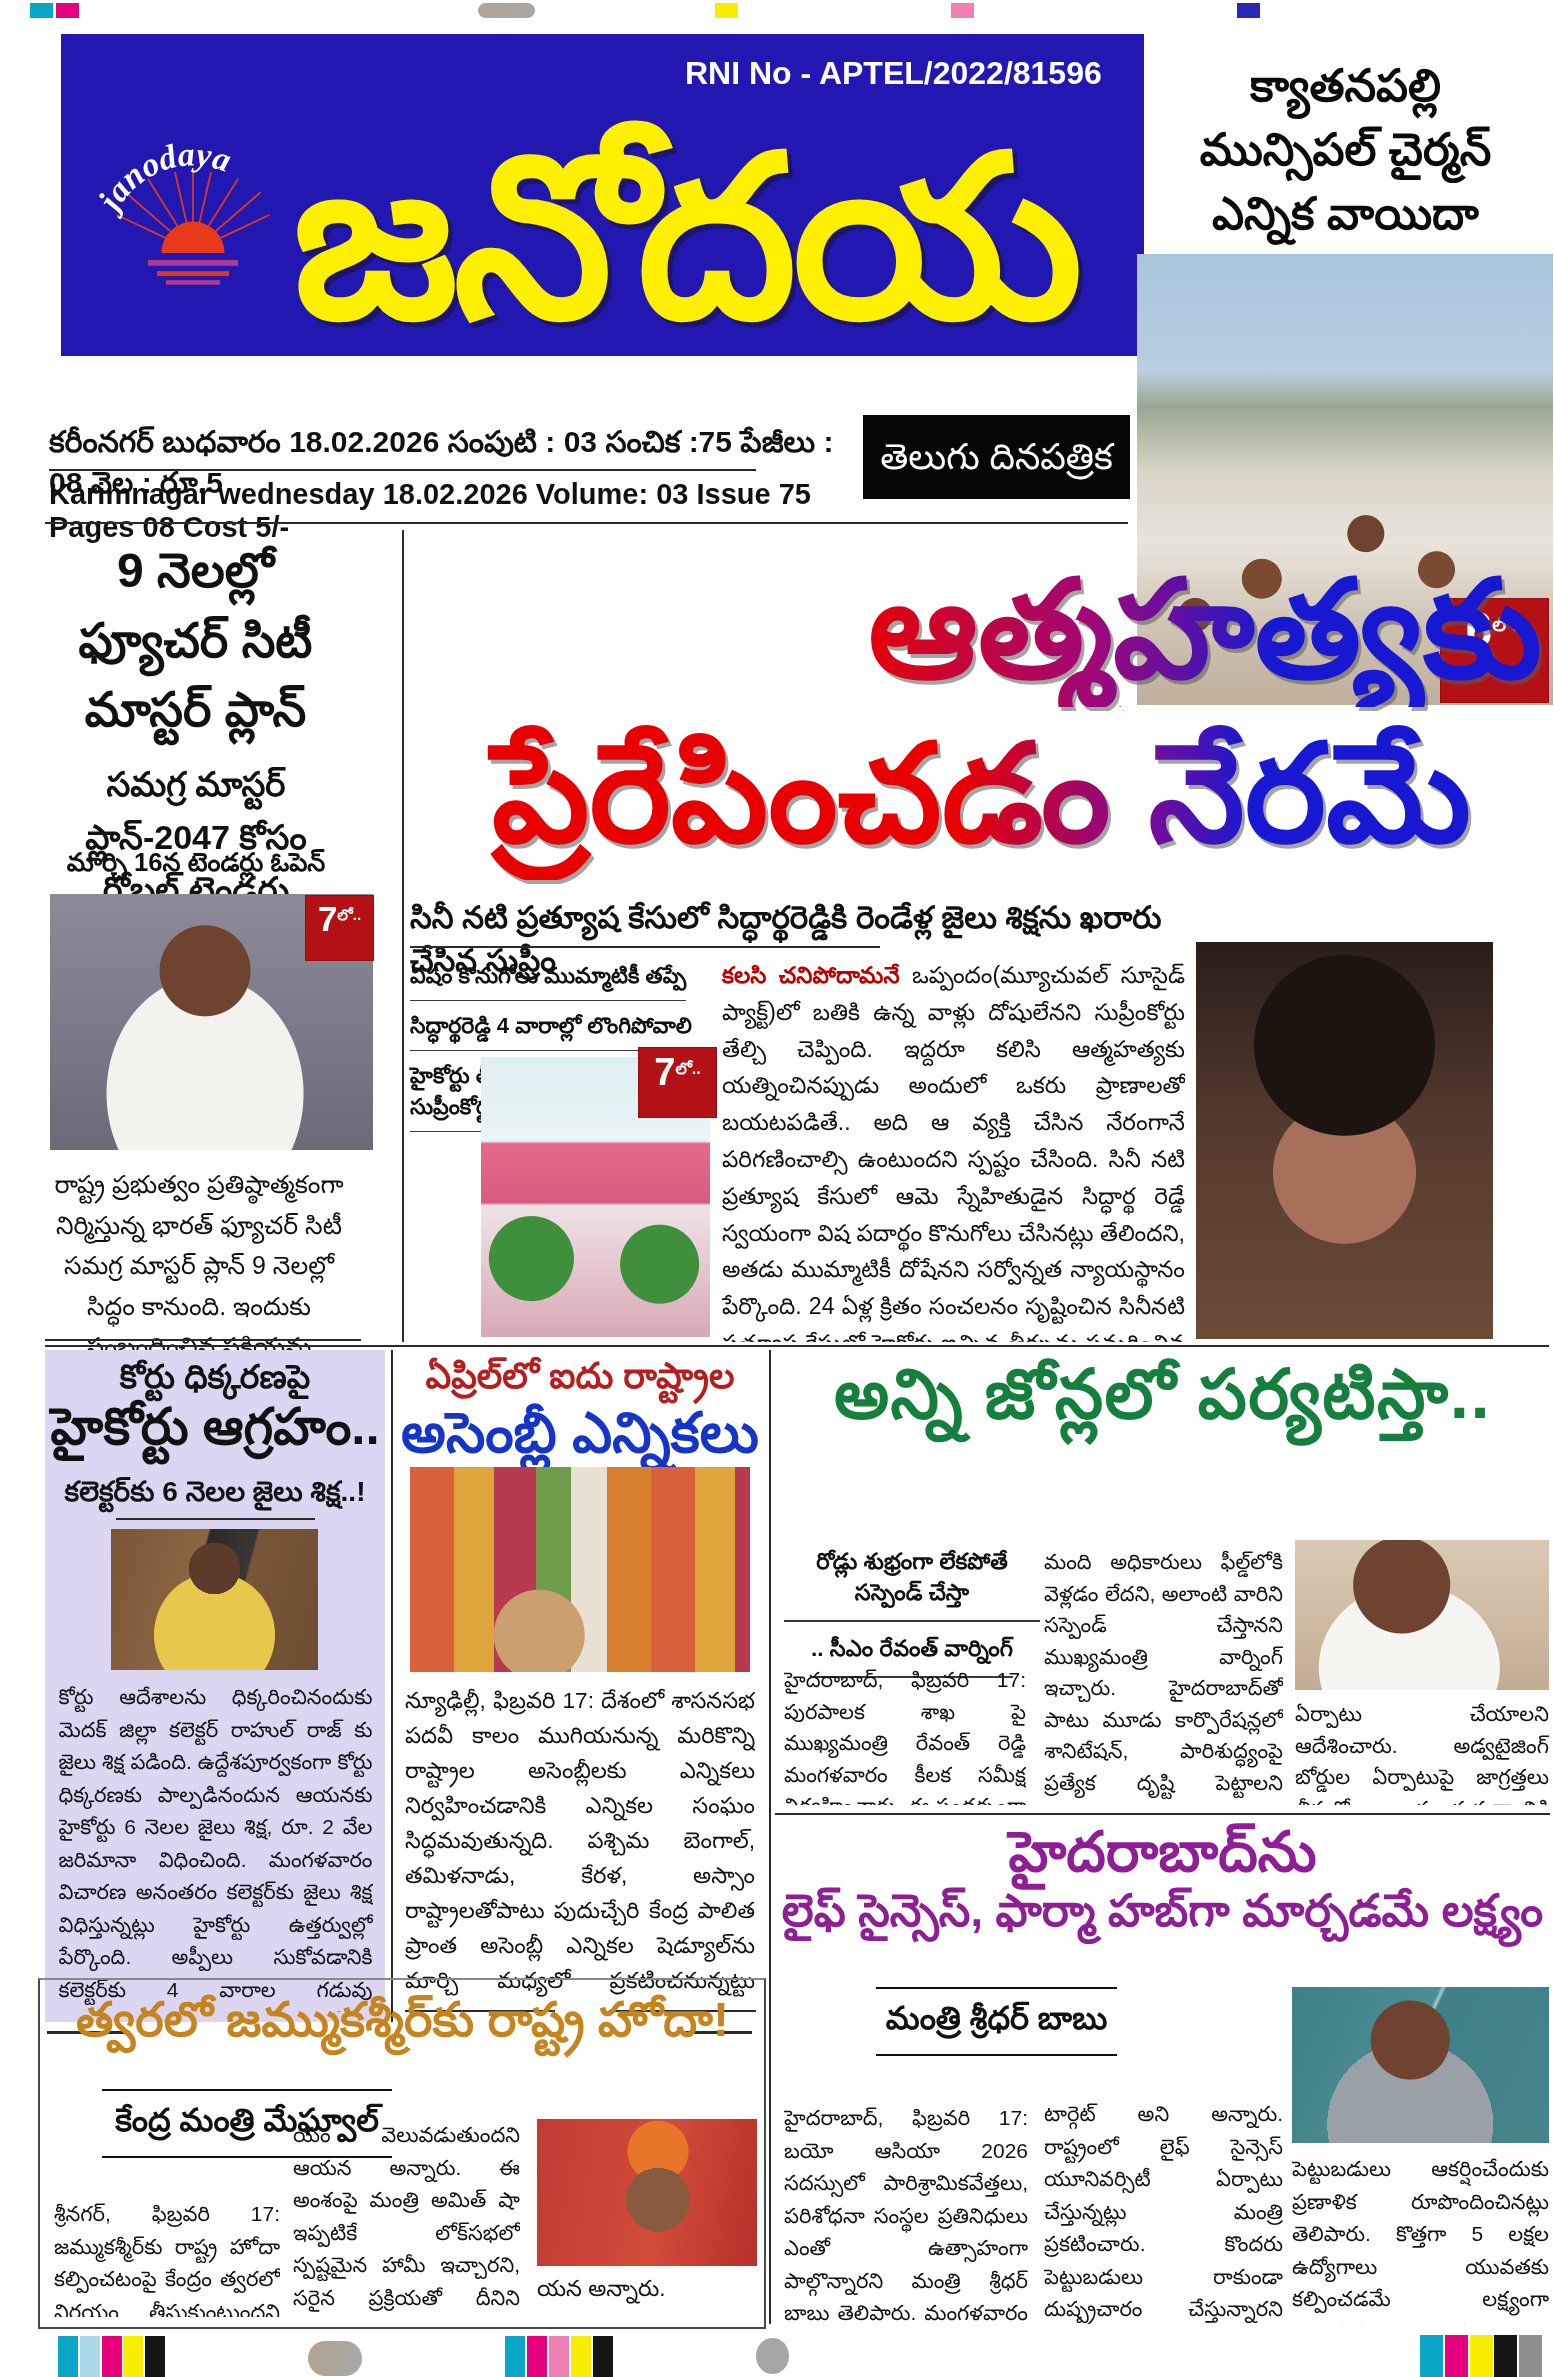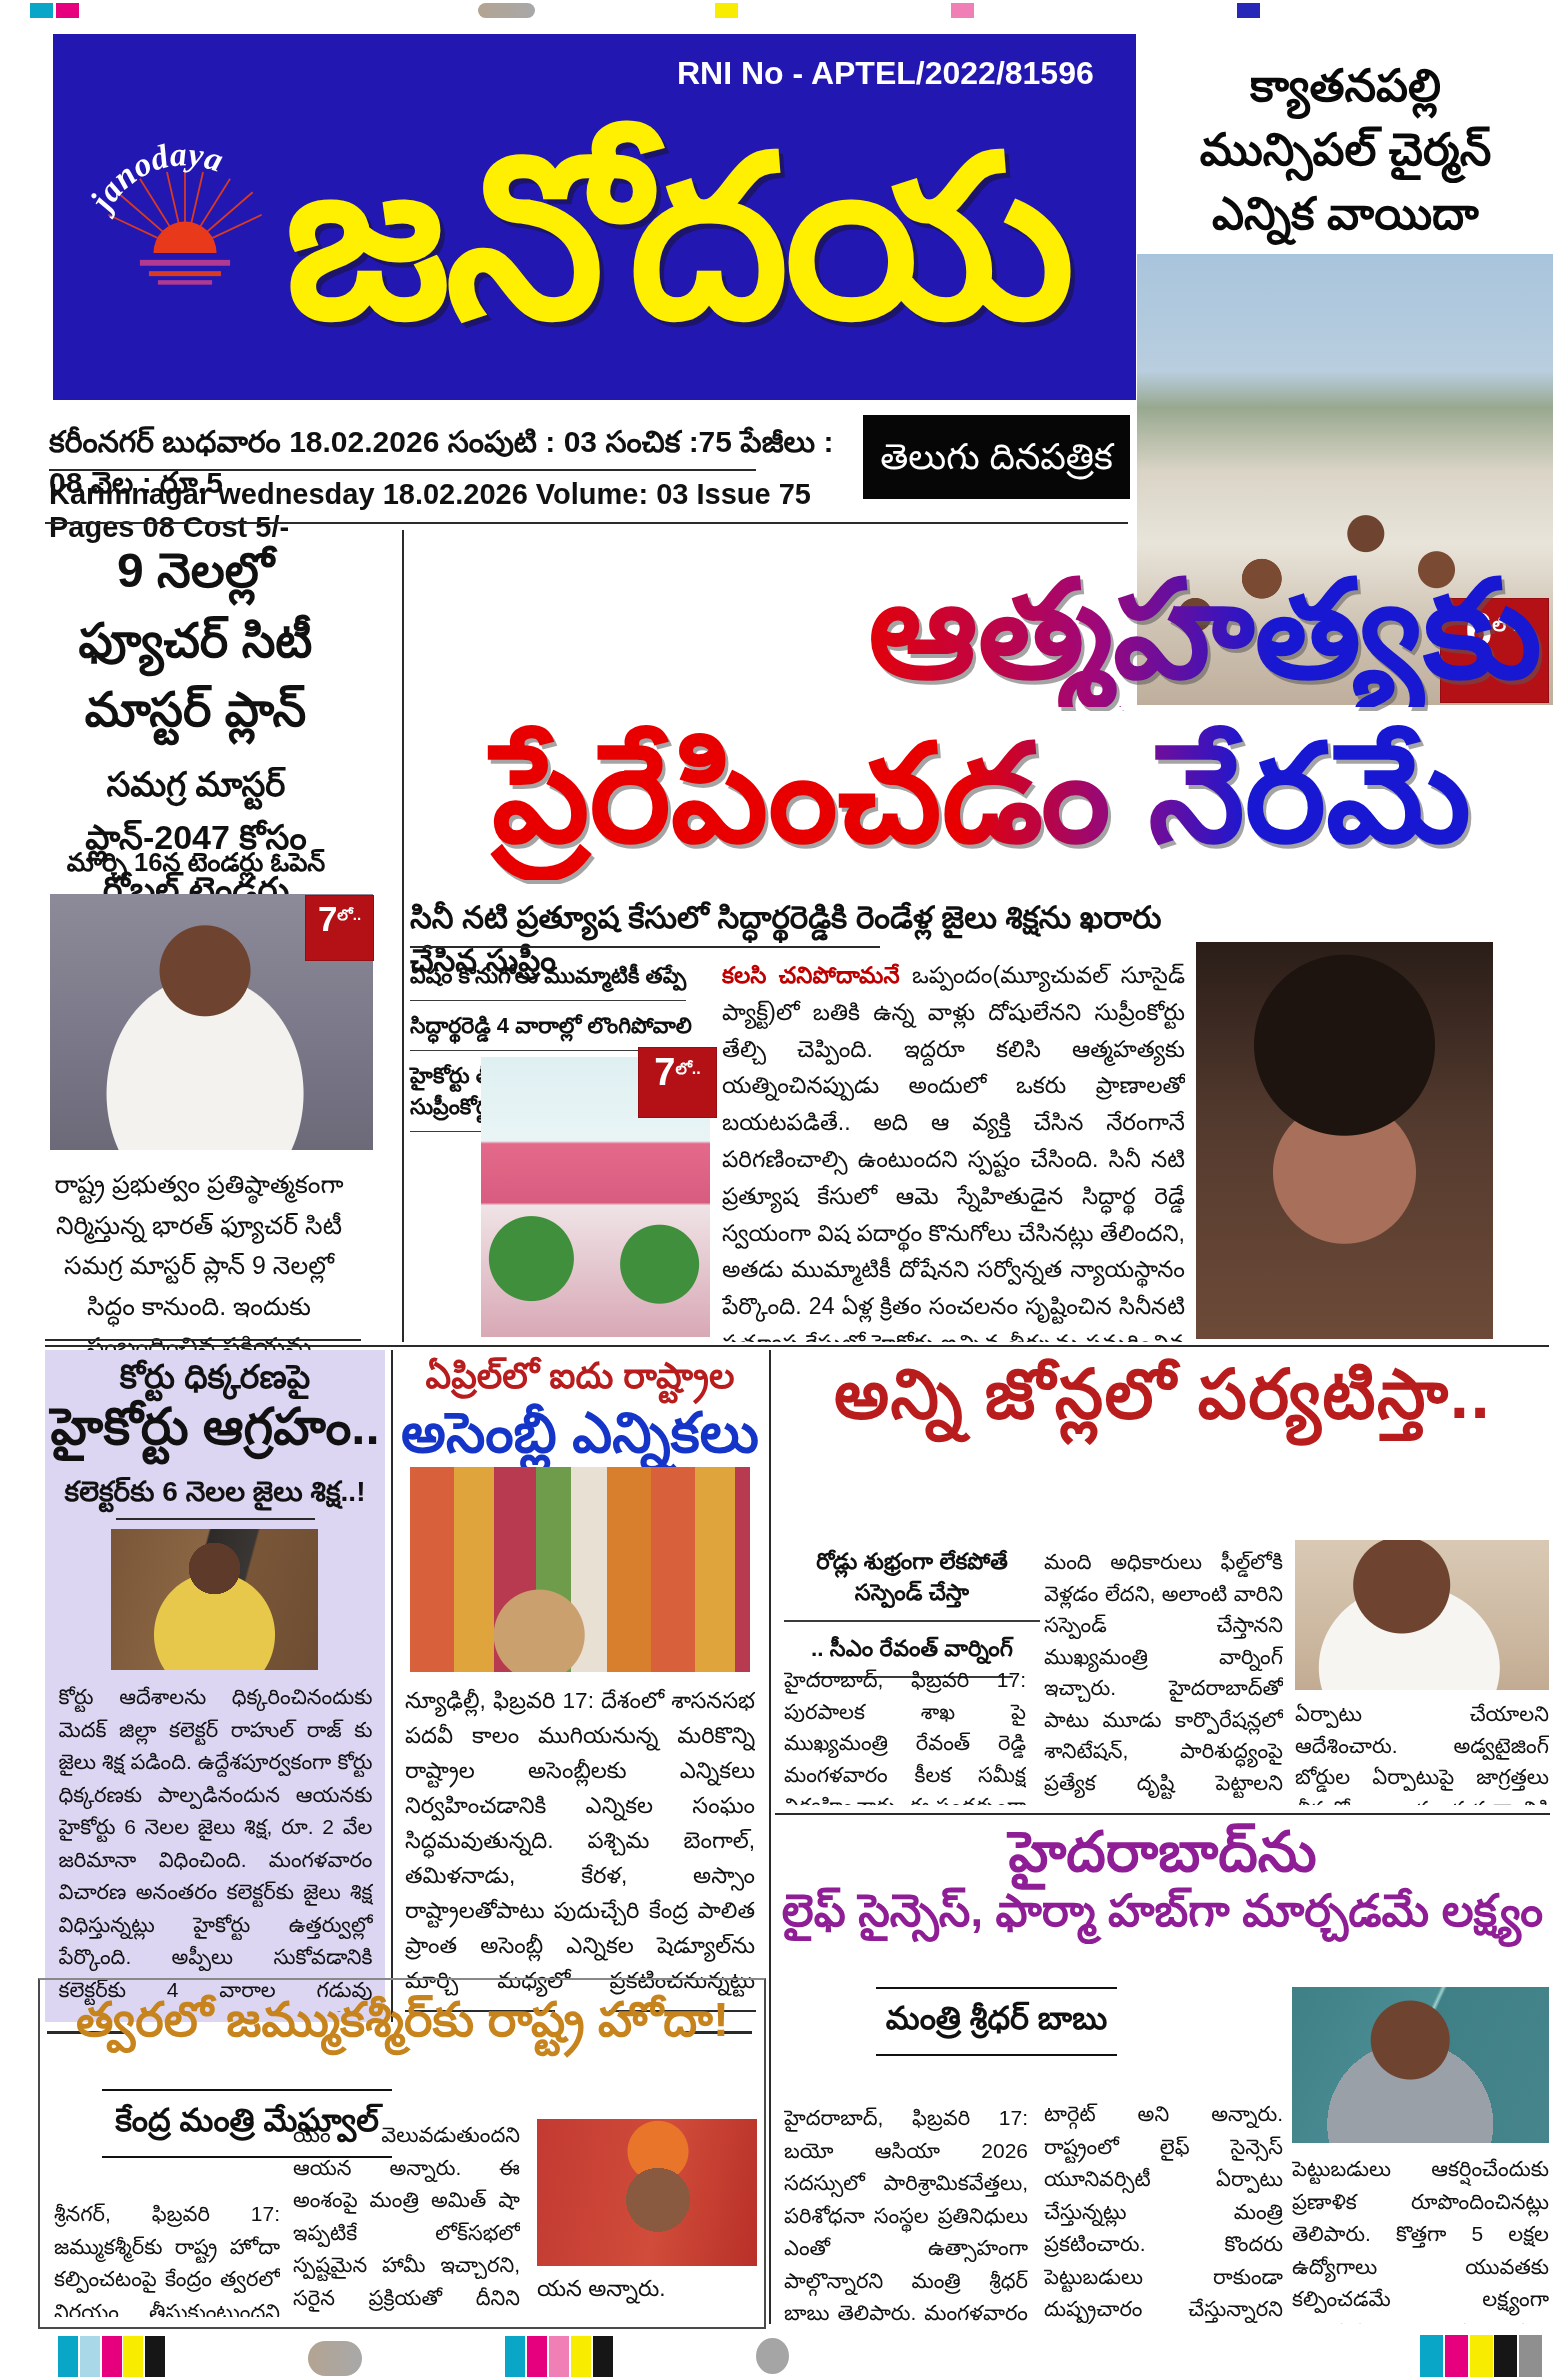--- a/index.html
+++ b/index.html
@@ -5,21 +5,21 @@
   html,body{margin:0;padding:0;background:#ffffff;}
   #page{position:relative;width:1555px;height:2377px;background:#fff;overflow:hidden;
         font-family:"Liberation Sans",sans-serif;color:#111;}
   .abs{position:absolute;}
   .b{font-weight:bold;}
   .ctr{text-align:center;}
   .jus{text-align:justify;}
   .clip{overflow:hidden;}
   .rule{position:absolute;background:#2a2a2a;}
   
-  #mast{left:53px;top:34px;width:1083px;height:366px;background:#2317b1;}
+  #mast{left:61px;top:34px;width:1083px;height:322px;background:#2317b1;}
   #mast-title{position:absolute;left:173px;top:53px;width:903px;height:301px;
     color:#ffef00;font-size:226px;font-weight:bold;line-height:301px;text-align:center;
     text-shadow:4.5px 4.5px 0 rgba(20,20,20,.45);letter-spacing:-4.5px;white-space:nowrap;}
   #rni{position:absolute;left:624px;top:21px;width:451px;color:#fff;font-size:32px;font-weight:bold;}
   
   .badge{position:absolute;background:#b41117;color:#fff;display:flex;align-items:flex-start;
          justify-content:center;line-height:1;box-shadow:0 0 0 0.8px #8d0d12 inset;}
   .badge .n{font-size:48px;font-weight:bold;margin-top:7.5px;}
   .badge .s{font-size:19.6px;font-weight:bold;margin-top:16.5px;}
   
@@ -189,21 +189,21 @@
   </div>
 
   <div class="rule" style="left:391px;top:1350px;width:1.5px;height:672px;"></div>
   <div class="abs ctr b" style="left:400px;top:1355px;width:360px;font-size:36px;color:#b91c1c;">ఏప్రిల్‌లో ఐదు రాష్ట్రాల</div>
   <div class="abs ctr b" style="left:400px;top:1400px;width:360px;font-size:56px;color:#1535c8;">అసెంబ్లీ ఎన్నికలు</div>
   <div class="ph ph-voters" style="left:410px;top:1467px;width:340px;height:205px;"></div>
   <div class="abs jus clip" style="left:405px;top:1683px;width:350px;height:316px;font-size:22.6px;line-height:1.55;">న్యూఢిల్లీ, ఫిబ్రవరి 17: దేశంలో శాసనసభ పదవీ కాలం ముగియనున్న మరికొన్ని రాష్ట్రాల అసెంబ్లీలకు ఎన్నికలు నిర్వహించడానికి ఎన్నికల సంఘం సిద్ధమవుతున్నది. పశ్చిమ బెంగాల్, తమిళనాడు, కేరళ, అస్సాం రాష్ట్రాలతోపాటు పుదుచ్చేరి కేంద్ర పాలిత ప్రాంత అసెంబ్లీ ఎన్నికల షెడ్యూల్‌ను మార్చి మధ్యలో ప్రకటించనున్నట్టు ఎన్నికల సంఘం అధికారులు మంగళవారం తెలిపారు. ఏప్రిల్‌లో ఎన్నికలు నిర్వహించనున్నట్టు చెప్పారు. ఈ ఐదు అసెంబ్లీల పదవీ కాలం మే, జూన్‌తో ముగుస్తున్నది. ఇప్పటికే ఆయా రాష్ట్రాల్లో ఎన్నికల సంఘం అధికారులు పర్యటించి ఎన్నికల సంసిద్ధతను అంచనా వేశారు. ప్రస్తుతం ఒక బృందం అస్సాంలో పర్యటిస్తున్నది.</div>
   <div class="rule" style="left:405px;top:2010px;width:150px;height:2.3px;"></div>
   <div class="rule" style="left:609px;top:2010px;width:147px;height:2.3px;"></div>
 
-  <div class="abs ctr b" style="left:775px;top:1355px;width:775px;font-size:69px;color:#b91c1c;letter-spacing:1.5px;text-align:center;">అన్ని  జోన్లలో  పర్యటిస్తా..</div>
+  <div class="abs ctr b" style="left:775px;top:1355px;width:775px;font-size:69px;color:#15803d;letter-spacing:1.5px;text-align:center;">అన్ని  జోన్లలో  పర్యటిస్తా..</div>
   <div class="abs b" style="left:784px;top:1549px;width:256px;font-size:22.6px;text-align:center;">
     <div class="ul-line" style="padding-bottom:9px;margin-bottom:13.5px;">రోడ్లు శుభ్రంగా లేకపోతే సస్పెండ్ చేస్తా</div>
     <div class="ul-line" style="padding-bottom:9px;">.. సీఎం రేవంత్ వార్నింగ్</div>
   </div>
   <div class="abs jus clip" style="left:784px;top:1664px;width:242px;height:141px;font-size:21px;line-height:1.5;">హైదరాబాద్, ఫిబ్రవరి 17: పురపాలక శాఖ పై ముఖ్యమంత్రి రేవంత్ రెడ్డి మంగళవారం కీలక సమీక్ష నిర్వహించారు. ఈ సందర్భంగా మున్సిపల్ అధికారులు, కమిషనర్లు, సిబ్బందిపై సీఎం సీరియస్ అయ్యారు. త్వరలోనే ప్రతి జోన్‌లో ప్రతి వ్యక్తి గ్రామం పర్యటించి పరిశీలన చేస్తానని స్పష్టం చేశారు. రోడ్లు శుభ్రంగా ఉంచేలా చర్యలు తీసుకోవాలని హెచ్చరించారు. కమిషనర్లు, అధికారులు నిత్యం ఫీల్డ్‌లో ఉండాలని, రోజూ సమస్యలను పరిష్కరించాలని ఆదేశించారు. చాలా</div>
   <div class="abs jus clip" style="left:1044px;top:1546px;width:239px;height:259px;font-size:21px;line-height:1.5;">మంది అధికారులు ఫీల్డ్‌లోకి వెళ్లడం లేదని, అలాంటి వారిని సస్పెండ్ చేస్తానని ముఖ్యమంత్రి వార్నింగ్ ఇచ్చారు. హైదరాబాద్‌తో పాటు మూడు కార్పొరేషన్లలో శానిటేషన్, పారిశుద్ధ్యంపై ప్రత్యేక దృష్టి పెట్టాలని సూచించారు. నూతనంగా ఎన్నికైన మేయర్లు, డిప్యూటీ మేయర్లు, మున్సిపల్ చైర్మన్లు, వైస్ చైర్మన్లకు ఒకరోజు కార్యక్రమం నిర్వహించాలని సీఎం రెడ్డి పేర్కొన్నారు. నగరంలో స్మార్ట్ ఏర్పాటు పైన అధ్యయనం చేయాలన్నారు. ట్రాఫిక్ బాగా ఉన్న చోట ప్రధానంలో స్కై వాక్ బ్రిడ్జిల ఏర్పాటుపై అధ్యయనం చేయాలని ముఖ్యమంత్రి సూచించారు. నెక్లెస్ రోడ్ రైల్వే స్టేషన్‌లో మల్టీలెవల్ కార్ పార్కింగ్</div>
   <div class="ph ph-cm2" style="left:1295px;top:1540px;width:254px;height:150px;"></div>
   <div class="abs jus clip" style="left:1295px;top:1698px;width:254px;height:107px;font-size:21px;line-height:1.5;">ఏర్పాటు చేయాలని ఆదేశించారు. అడ్వటైజింగ్ బోర్డుల ఏర్పాటుపై జాగ్రత్తలు తీసుకోవాలన్నారు. ప్రభుత్వానికి వచ్చే ఆదాయానికి గండి పడకుండా చర్యలు ఉండాలని సీఎం తెలిపారు.</div>
   <div class="rule" style="left:775px;top:1813px;width:775px;height:1.5px;"></div>
 

